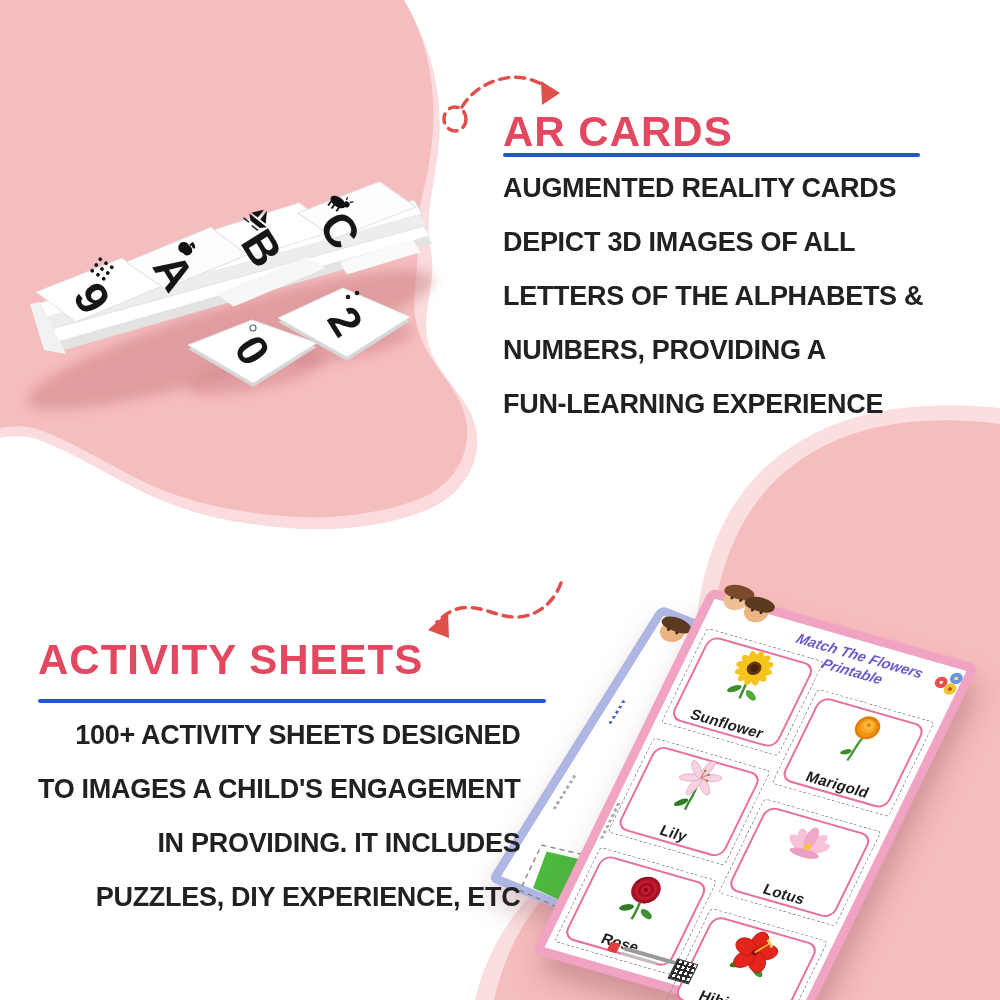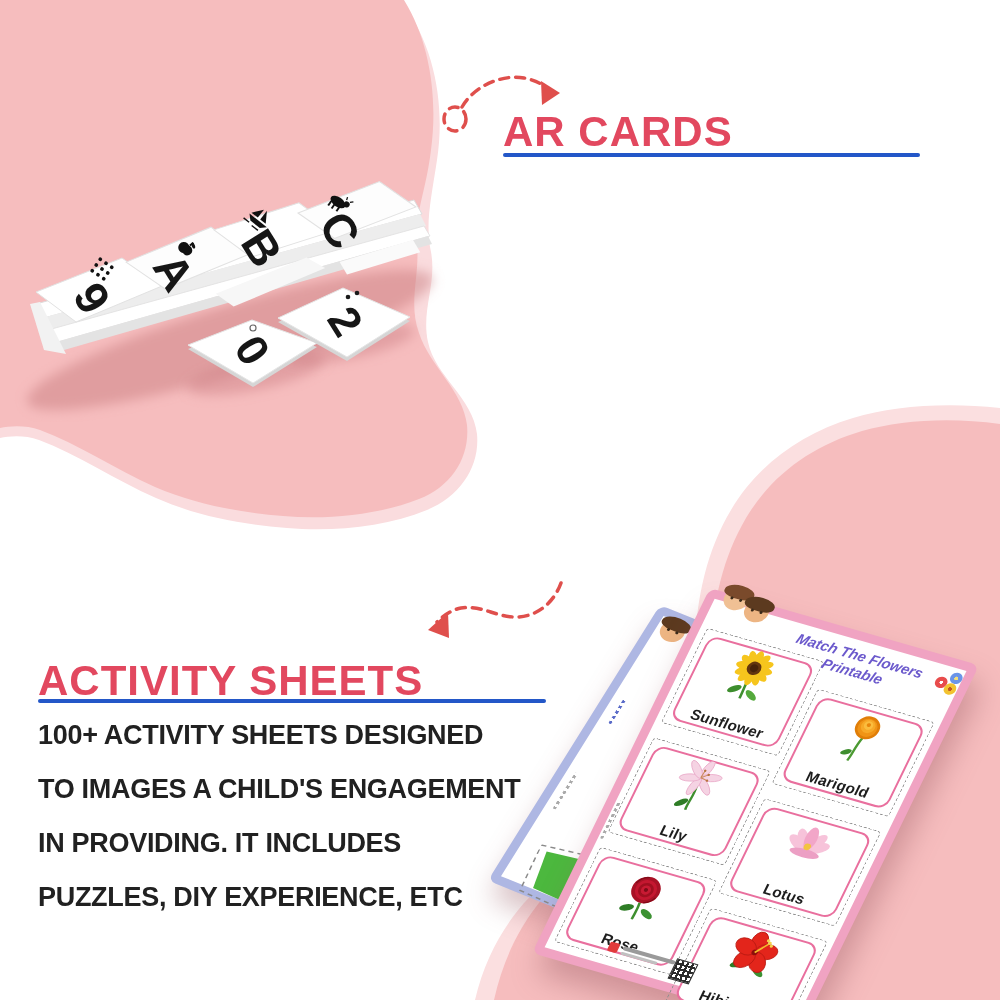--- a/index.html
+++ b/index.html
@@ -7,28 +7,28 @@
           font-family:"Liberation Sans",sans-serif;}
   svg{display:block;}
 
   
   #blobs{position:absolute;left:0;top:0;z-index:0;}
 
   
   .heading{position:absolute;z-index:5;font-weight:bold;font-size:42px;letter-spacing:1px;
            color:#E2485F;white-space:nowrap;}
   #ar-heading{left:503px;top:108px;}
-  #activity-heading{left:38px;top:657px;}
+  #activity-heading{left:38px;top:636px;}
   .underline{position:absolute;z-index:5;height:4px;background:#2357C8;border-radius:2px;}
   #ar-underline{left:503px;top:153px;width:417px;}
   #activity-underline{left:38px;top:699px;width:508px;}
   .body-lines{position:absolute;z-index:5;color:#212121;font-weight:bold;font-size:27px;
               letter-spacing:-0.3px;}
   #ar-lines{left:503px;top:161px;}
-  #activity-lines{left:38px;top:708px;}
+  #activity-lines{left:38px;top:708px;text-align:right;}
   .body-lines .line{height:54px;line-height:54px;white-space:nowrap;}
 
   
   #arrows{position:absolute;left:0;top:0;z-index:6;pointer-events:none;}
 
   
   #stack-svg{position:absolute;left:10px;top:172px;z-index:2;}
   #stack-svg text{font-family:"Liberation Sans",sans-serif;font-weight:bold;fill:#161616;
                   text-anchor:middle;}
 
@@ -86,20 +86,27 @@
 
   <svg id="blobs" width="1000" height="1000" viewBox="0 0 1000 1000">
     <path fill="#FADCDE" d="M0,6 L402,2 C 436,48 445,108 437,160 C 431,200 425,224 431,252 C 437,284 421,310 428,342 C 435,376 473,398 477,434 C 480,466 461,496 427,510 C 385,527 333,532 287,528 C 239,524 197,516 156,498 C 115,480 77,454 39,440 C 25,435 10,436 0,438 Z"></path>
     <path fill="#F6BDBE" d="M0,0 L404,0 C 430,42 438,98 431,150 C 426,192 414,215 417,244 C 420,276 408,302 419,333 C 430,367 463,390 467,425 C 470,457 452,486 419,499 C 378,515 328,520 283,516 C 236,512 195,504 155,487 C 115,469 78,444 40,430 C 26,425 10,426 0,428 Z"></path>
     <path fill="#FBDFE0" d="M1000,408 C 945,402 893,406 853,418 C 800,434 757,466 731,510 C 707,550 697,597 695,643 C 693,690 685,731 664,767 C 638,812 592,845 553,876 C 518,903 488,944 475,1000 L1000,1000 Z"></path>
     <path fill="#F6BDBE" d="M1000,424 C 950,417 901,420 862,431 C 811,446 771,476 746,518 C 723,557 713,602 711,647 C 709,692 701,732 681,766 C 656,809 611,841 572,871 C 537,897 507,941 494,1000 L1000,1000 Z"></path>
   </svg>
 
   <div class="heading" id="ar-heading">AR CARDS</div>
   <div class="underline" id="ar-underline"></div>
+  <div class="body-lines" id="ar-lines">
+    <div class="line">AUGMENTED REALITY CARDS</div>
+    <div class="line">DEPICT 3D IMAGES OF ALL</div>
+    <div class="line">LETTERS OF THE ALPHABETS &amp;</div>
+    <div class="line">NUMBERS, PROVIDING A</div>
+    <div class="line">FUN-LEARNING EXPERIENCE</div>
+  </div>
 
   <div class="heading" id="activity-heading">ACTIVITY SHEETS</div>
   <div class="underline" id="activity-underline"></div>
   <div class="body-lines" id="activity-lines">
     <div class="line">100+ ACTIVITY SHEETS DESIGNED</div>
     <div class="line">TO IMAGES A CHILD'S ENGAGEMENT</div>
     <div class="line">IN PROVIDING. IT INCLUDES</div>
     <div class="line">PUZZLES, DIY EXPERIENCE, ETC</div>
   </div>
 

